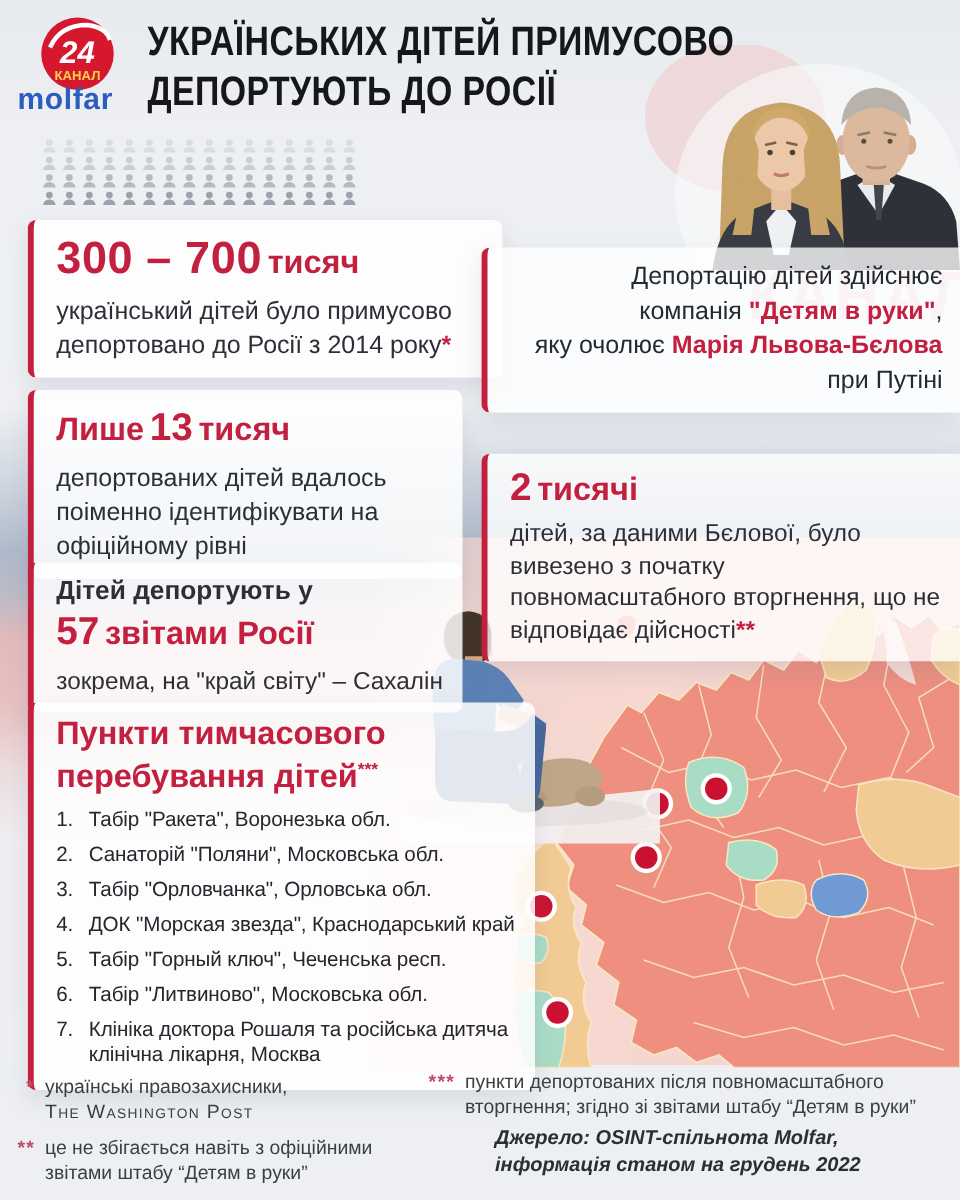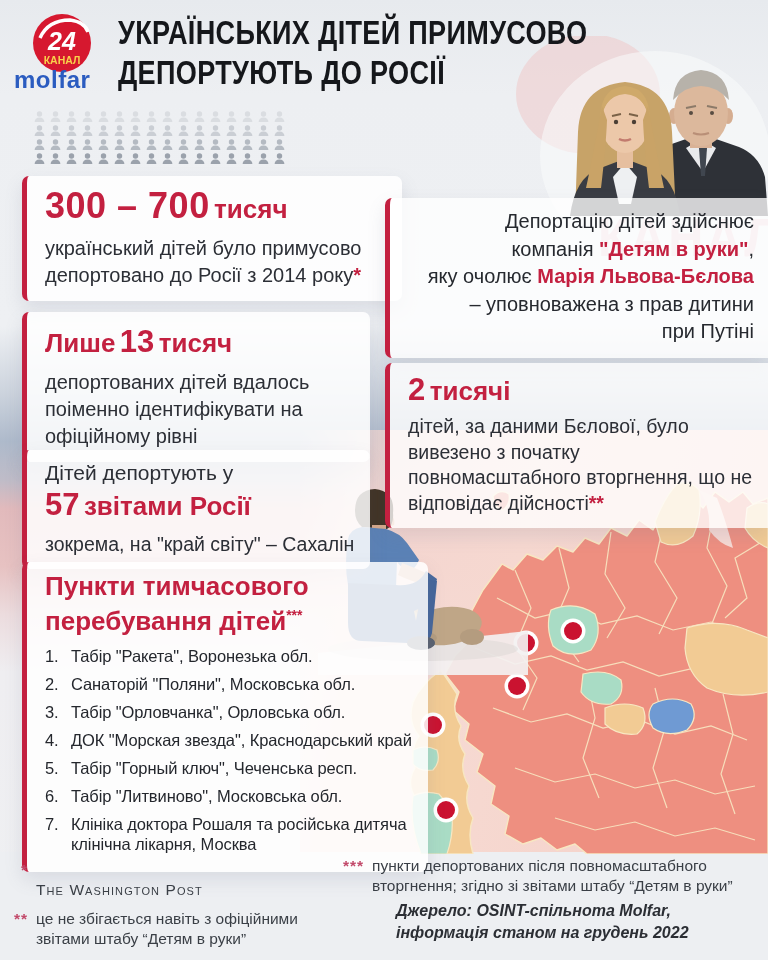--- a/index.html
+++ b/index.html
@@ -64,21 +64,21 @@
   .cA{left:385px;top:198px;width:383px;text-align:right;}
   .cB{left:385px;top:363px;width:383px;}
 
   .red{color:var(--red);}
   .n-xl{font-size:36px;font-weight:700;color:var(--red);letter-spacing:.5px;}
   .n-lg{font-size:26px;font-weight:700;color:var(--red);}
   .n-md{font-size:31px;font-weight:700;color:var(--red);}
   .headline{line-height:40px;margin-bottom:2px;}
   .body{font-size:20px;line-height:27px;color:#2c2f36;}
   .fn-mark{color:var(--red);font-weight:700;}
-  .intro{font-size:21px;font-weight:400;color:#2c2f36;line-height:26px;}
+  .intro{font-size:21px;font-weight:700;color:#2c2f36;line-height:26px;}
   .detail{font-size:19.5px;color:#2c2f36;line-height:26px;}
   .opline{font-size:20px;line-height:27.5px;color:#26292f;}
   .opline b{font-weight:700;}
 
   .loc-title{font-size:26px;line-height:29px;font-weight:700;color:var(--red);margin-bottom:10px;}
   .loc-title sup{font-size:14px;}
   ol.locs{list-style:none;}
   ol.locs li{display:flex;font-size:16.5px;line-height:20px;color:#24272d;margin-bottom:8px;letter-spacing:-.1px;}
   ol.locs .num{width:26px;flex:none;}
 
@@ -443,21 +443,20 @@
     <span class="n-md">57</span>
     <span class="n-lg">звітами Росії</span>
   </div>
   <div class="detail">зокрема, на "край світу" – Сахалін</div>
 </div>
 
 <div class="card right cA">
   <div class="opline">Депортацію дітей здійснює</div>
   <div class="opline"><span>компанія </span><b class="red">"Детям в руки"</b><span>,</span></div>
   <div class="opline"><span>яку очолює </span><b class="red">Марія Львова-Бєлова</b></div>
-  <div class="opline">– уповноважена з прав дитини</div>
   <div class="opline">при Путіні</div>
 </div>
 
 <div class="card right cB">
   <div class="headline" style="line-height:34px;">
     <span class="n-md">2</span>
     <span class="n-lg">тисячі</span>
   </div>
   <div class="body" style="font-size:19.5px;line-height:25.5px;"><span>дітей, за даними Бєлової, було вивезено з початку повномасштабного вторгнення, що не відповідає дійсності</span><span class="fn-mark">**</span></div>
 </div>
@@ -567,21 +566,21 @@
       <circle cx="78" cy="247" r="12.5" fill="#ffffff"></circle>
       <circle cx="78" cy="247" r="9" fill="#ca1230"></circle>
       <circle cx="91" cy="332" r="12.5" fill="#ffffff"></circle>
       <circle cx="91" cy="332" r="9" fill="#ca1230"></circle>
     </g>
 </svg>
 
 <div class="abs fnotes fnl">
   <div class="fn-row">
     <span class="mark">*</span>
-    <span><br>
+    <span><span>українські правозахисники,</span><br>
     <span class="wapo">The Washington Post</span></span>
   </div>
   <div class="fn-row">
     <span class="mark">**</span>
     <span>це не збігається навіть з офіційними звітами штабу “Детям в руки”</span>
   </div>
 </div>
 
 <div class="abs fnotes fnr">
   <div class="fn-row" style="margin-bottom:4px;">

